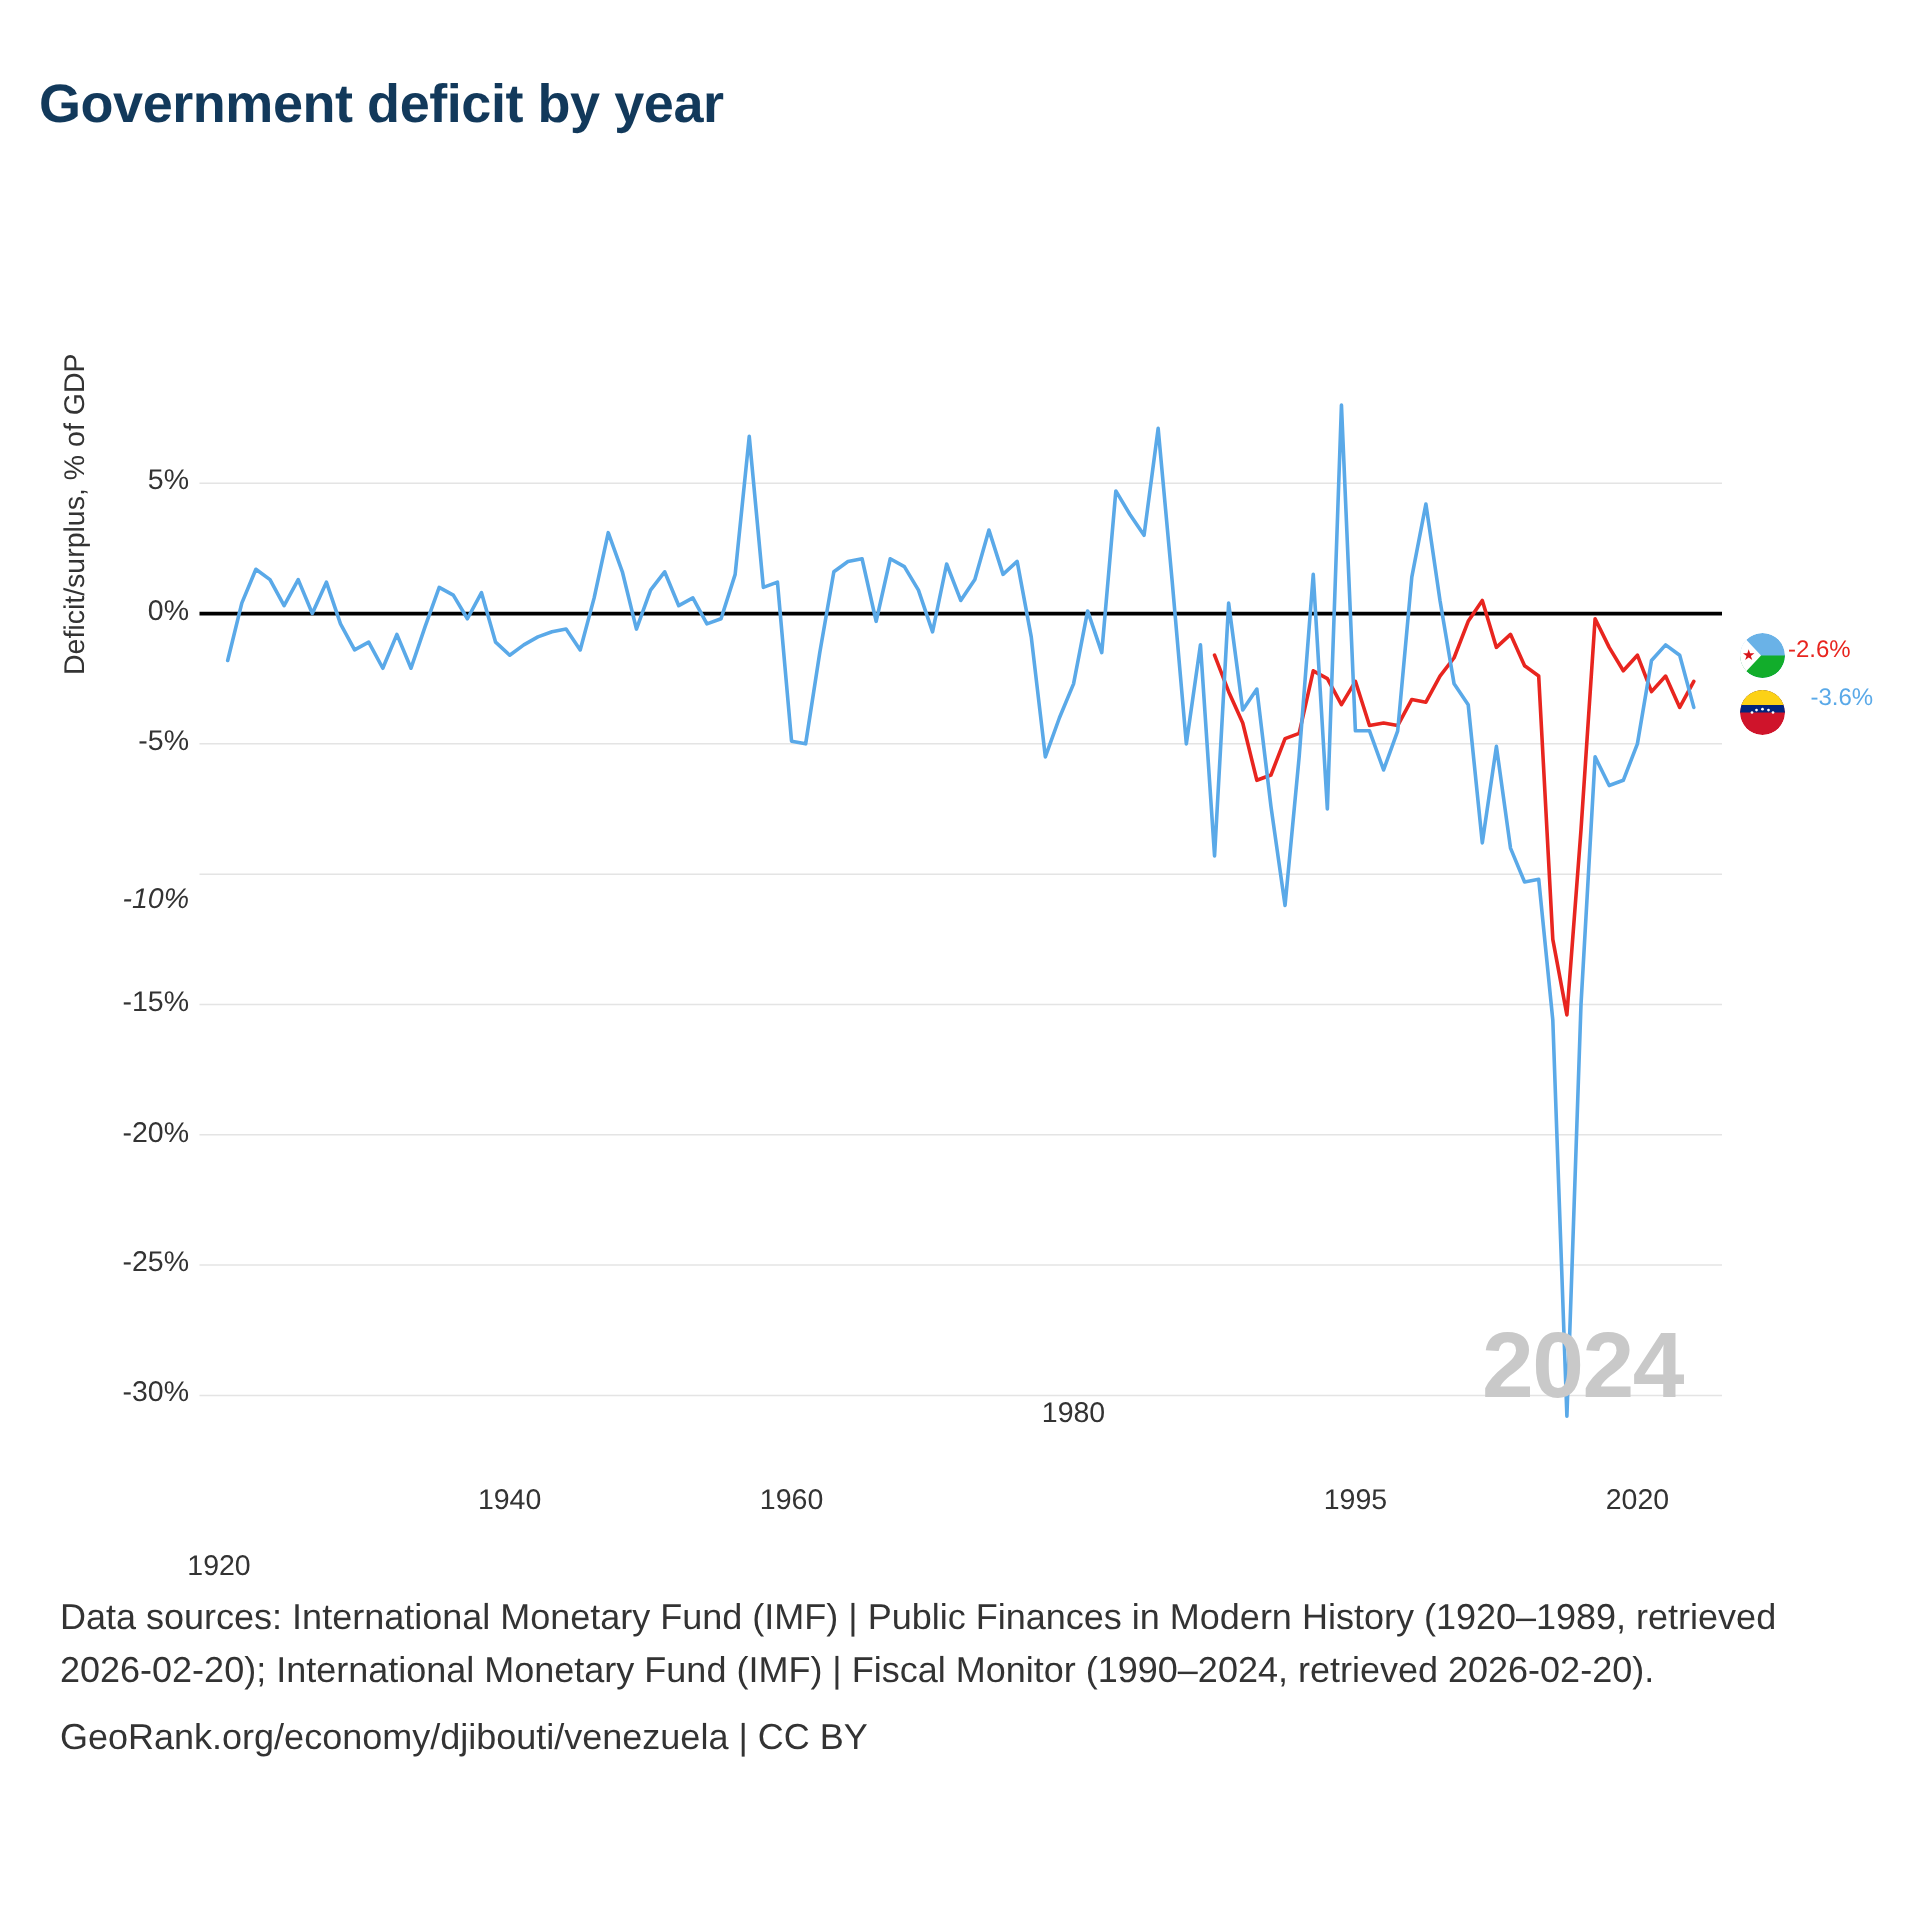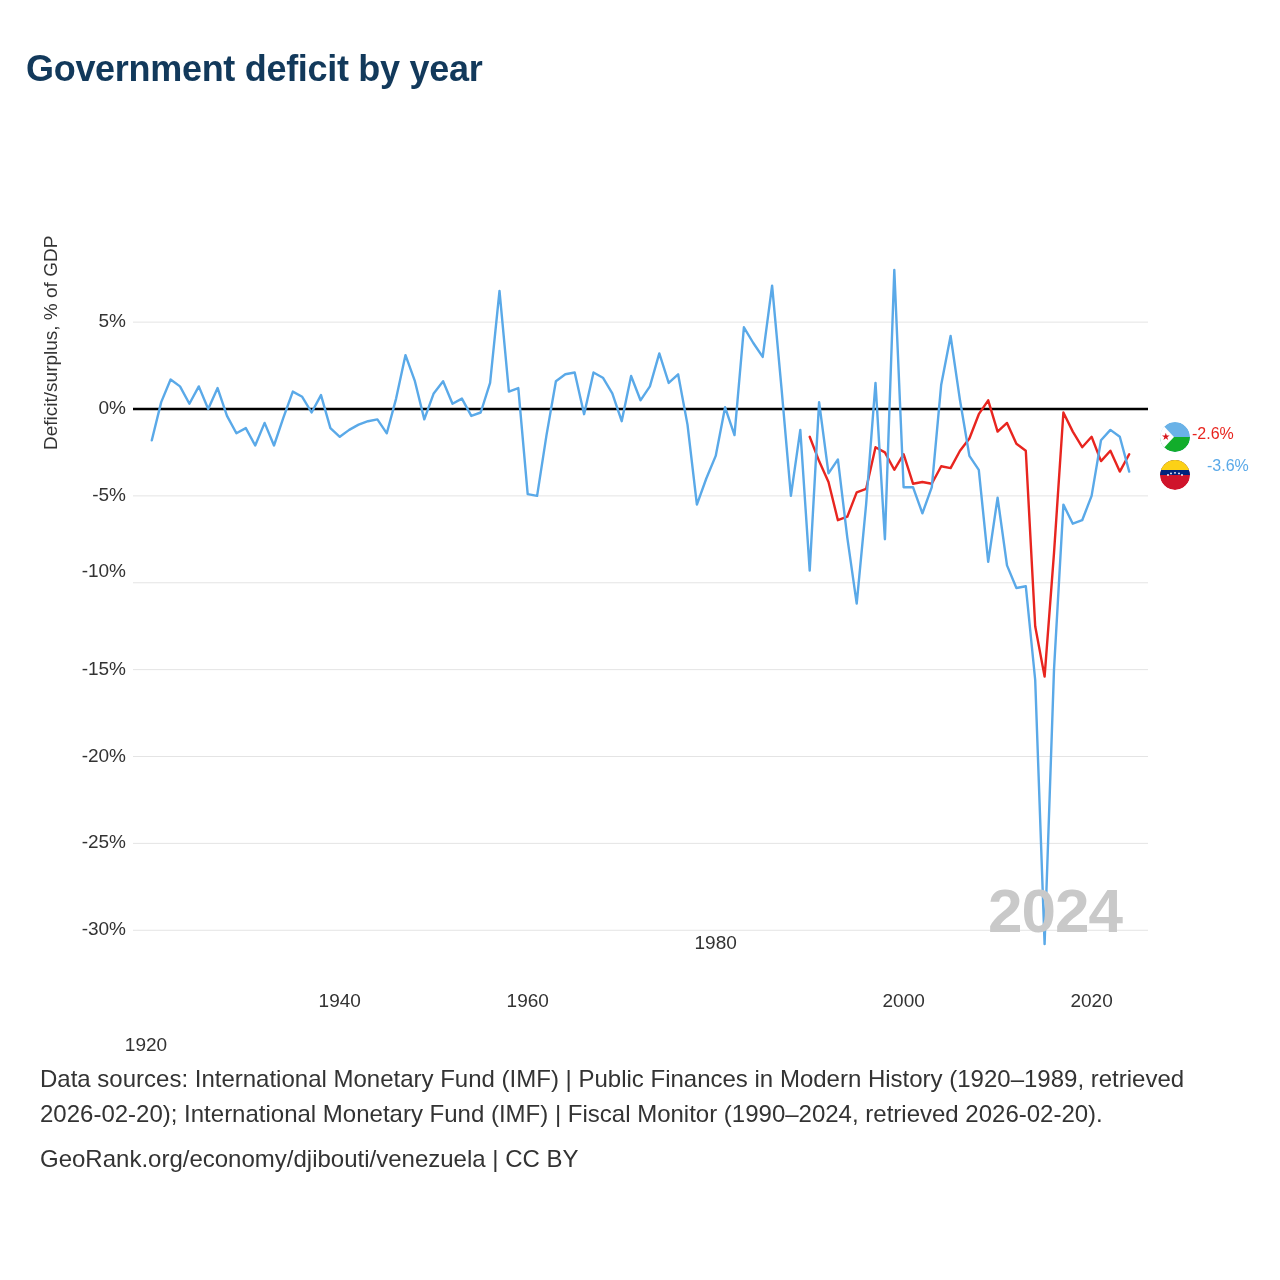--- a/index.html
+++ b/index.html
@@ -162,32 +162,32 @@
     <g id="series-layer">
         <polyline points="809.7,436.8 819.1,461.1 828.5,482.0 837.9,520.2 847.3,516.7 856.7,492.4 866.1,488.9 875.5,447.2 884.9,452.4 894.3,469.8 903.6,454.2 913.0,483.7 922.4,482.0 931.8,483.7 941.2,466.3 950.6,468.1 960.0,450.7 969.4,438.5 978.8,414.2 988.2,400.3 997.6,431.6 1007.0,422.9 1016.4,443.8 1025.8,450.7 1035.2,626.2 1044.6,676.6 1054.0,553.2 1063.4,412.5 1072.8,431.6 1082.2,447.2 1091.6,436.8 1101.0,461.1 1110.4,450.7 1119.8,471.6 1129.2,454.2" fill="none" stroke="#e8251f" stroke-width="2.4" stroke-linejoin="round" stroke-linecap="round"></polyline>
         <polyline points="151.8,440.3 161.2,402.1 170.6,379.5 180.0,386.4 189.4,403.8 198.8,386.4 208.2,409.0 217.6,388.1 227.0,415.9 236.4,433.3 245.8,428.1 255.2,445.5 264.6,422.9 274.0,445.5 283.4,417.7 292.8,391.6 302.2,396.8 311.6,412.5 321.0,395.1 330.4,428.1 339.8,436.8 349.2,429.9 358.6,424.6 368.0,421.2 377.4,419.4 386.8,433.3 396.1,398.6 405.5,355.1 414.9,381.2 424.3,419.4 433.7,393.4 443.1,381.2 452.5,403.8 461.9,398.6 471.3,415.9 480.7,412.5 490.1,382.9 499.5,290.9 508.9,391.6 518.3,388.1 527.7,494.1 537.1,495.9 546.5,435.1 555.9,381.2 565.3,374.3 574.7,372.5 584.1,414.2 593.5,372.5 602.9,377.7 612.3,393.4 621.7,421.2 631.1,376.0 640.5,400.3 649.9,386.4 659.3,353.4 668.7,382.9 678.1,374.3 687.5,424.6 696.9,504.6 706.3,478.5 715.7,455.9 725.1,407.3 734.5,435.1 743.9,327.3 753.3,343.0 762.7,356.9 772.1,285.6 781.5,388.1 790.9,495.9 800.3,429.9 809.7,570.6 819.1,402.1 828.5,473.3 837.9,459.4 847.3,537.6 856.7,603.6 866.1,504.6 875.5,382.9 884.9,539.3 894.3,270.0 903.6,487.2 913.0,487.2 922.4,513.3 931.8,487.2 941.2,384.7 950.6,336.0 960.0,400.3 969.4,455.9 978.8,469.8 988.2,561.9 997.6,497.6 1007.0,565.4 1016.4,588.0 1025.8,586.2 1035.2,680.0 1044.6,944.1 1054.0,669.6 1063.4,504.6 1072.8,523.7 1082.2,520.2 1091.6,495.9 1101.0,440.3 1110.4,429.9 1119.8,436.8 1129.2,471.6" fill="none" stroke="#5aa9e8" stroke-width="2.4" stroke-linejoin="round" stroke-linecap="round"></polyline>
       </g>
   </svg>
 
   <div id="yticks" class="ytick-wrap">
       <div class="ytick" style="top: 310.125px;">5%</div>
       <div class="ytick" style="top: 397px;">0%</div>
       <div class="ytick" style="top: 483.875px;">-5%</div>
-      <div class="ytick" style="top: 560px;">-10%</div>
+      <div class="ytick" style="top: 589px; font-style: italic;">-10%</div>
       <div class="ytick" style="top: 657.625px;">-15%</div>
       <div class="ytick" style="top: 744.5px; text-align: right;">-20%</div>
       <div class="ytick" style="top: 831.375px;">-25%</div>
       <div class="ytick" style="top: 918.25px;">-30%</div>
     </div>
   <div id="xticks">
       <div class="xtick" style="left: 96px; top: 990px; width: 100px; margin-top: 44px;">1920</div>
       <div class="xtick" style="left: 289.759px; top: 990px; width: 100px;">1940</div>
       <div class="xtick" style="left: 477.722px; top: 990px; width: 100px;">1960</div>
       <div class="xtick" style="left: 665.685px; top: 932px; width: 100px;">1980</div>
-      <div class="xtick" style="left: 853.648px; top: 990px; width: 100px;">2000</div>
+      <div class="xtick" style="left: 853.648px; top: 990px; width: 100px;">1995</div>
       <div class="xtick" style="left: 1041.61px; top: 990px; width: 100px;">2020</div>
     </div>
 
   <div class="yearmark">2024</div>
 
   <div class="flag" style="left:1160px; top:422px;">
     <svg width="30" height="30" viewBox="0 0 30 30">
       <circle cx="15" cy="15" r="15" fill="#6ab2e7"></circle>
       <path d="M0 15 A15 15 0 0 0 30 15 Z" fill="#12ad2b"></path>
       <path d="M0 0 L0 30 L14 15 Z" fill="#ffffff"></path>

